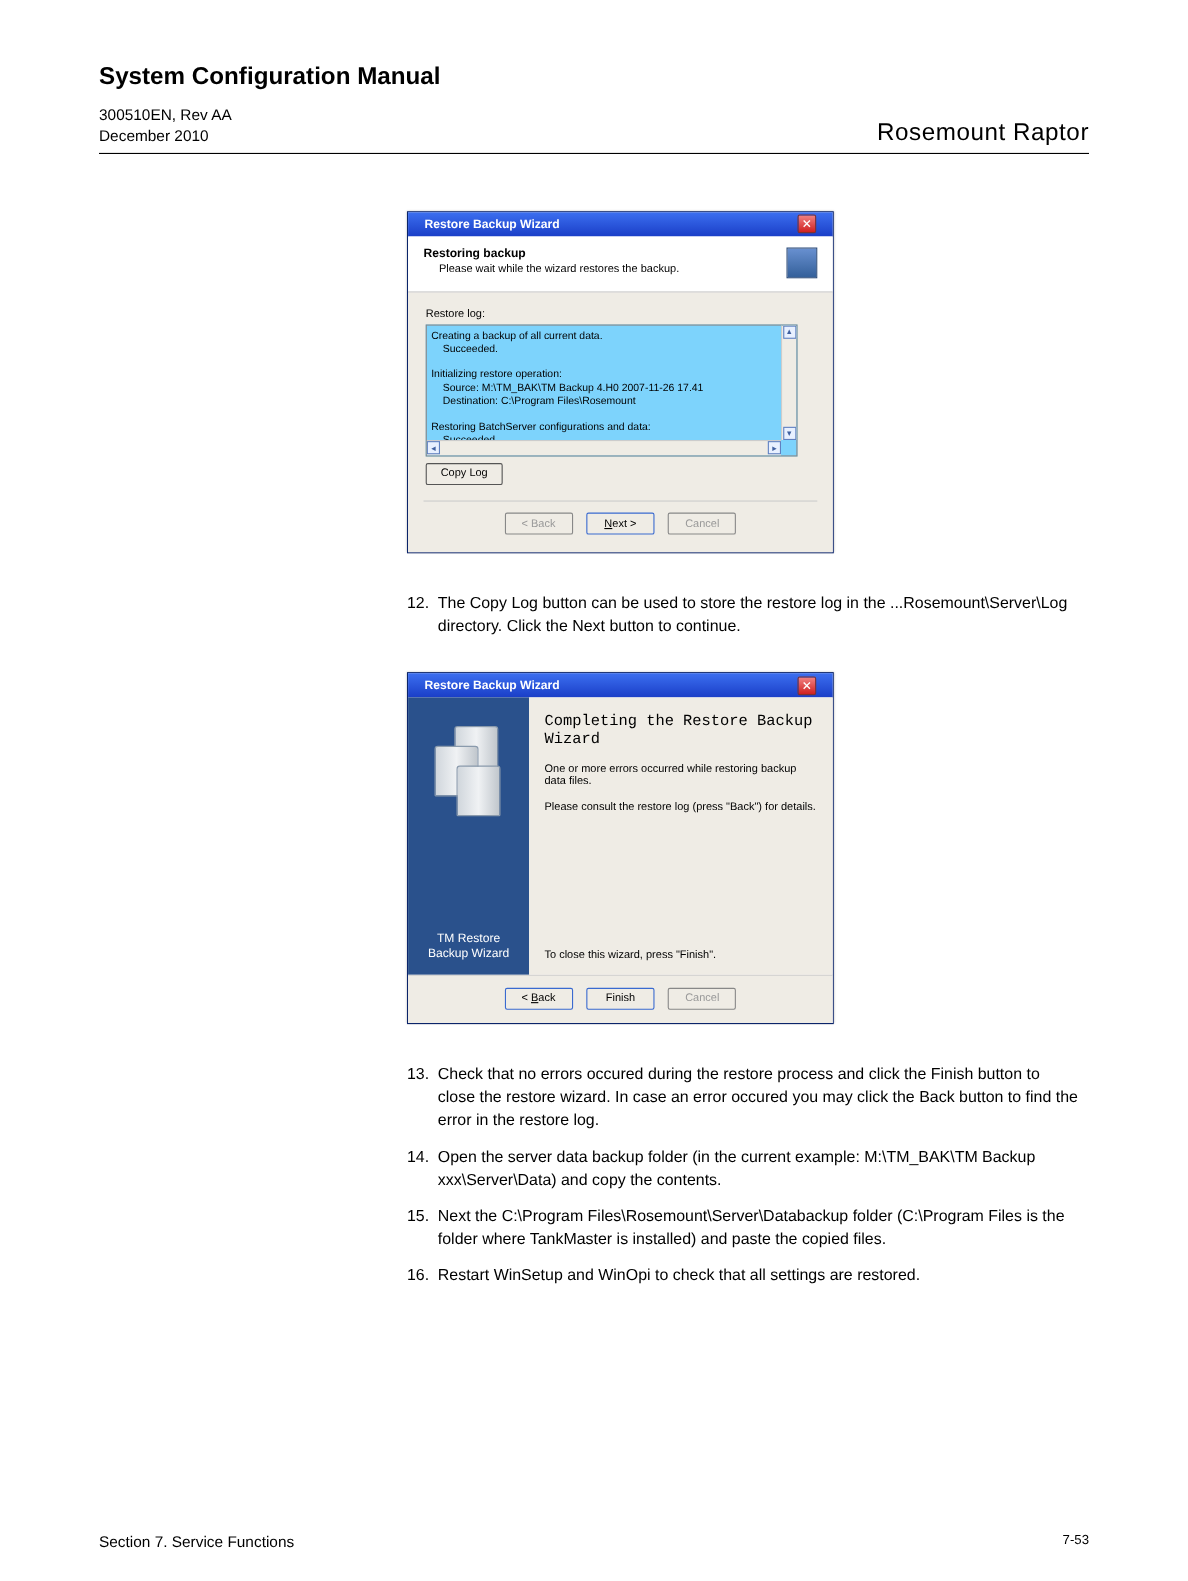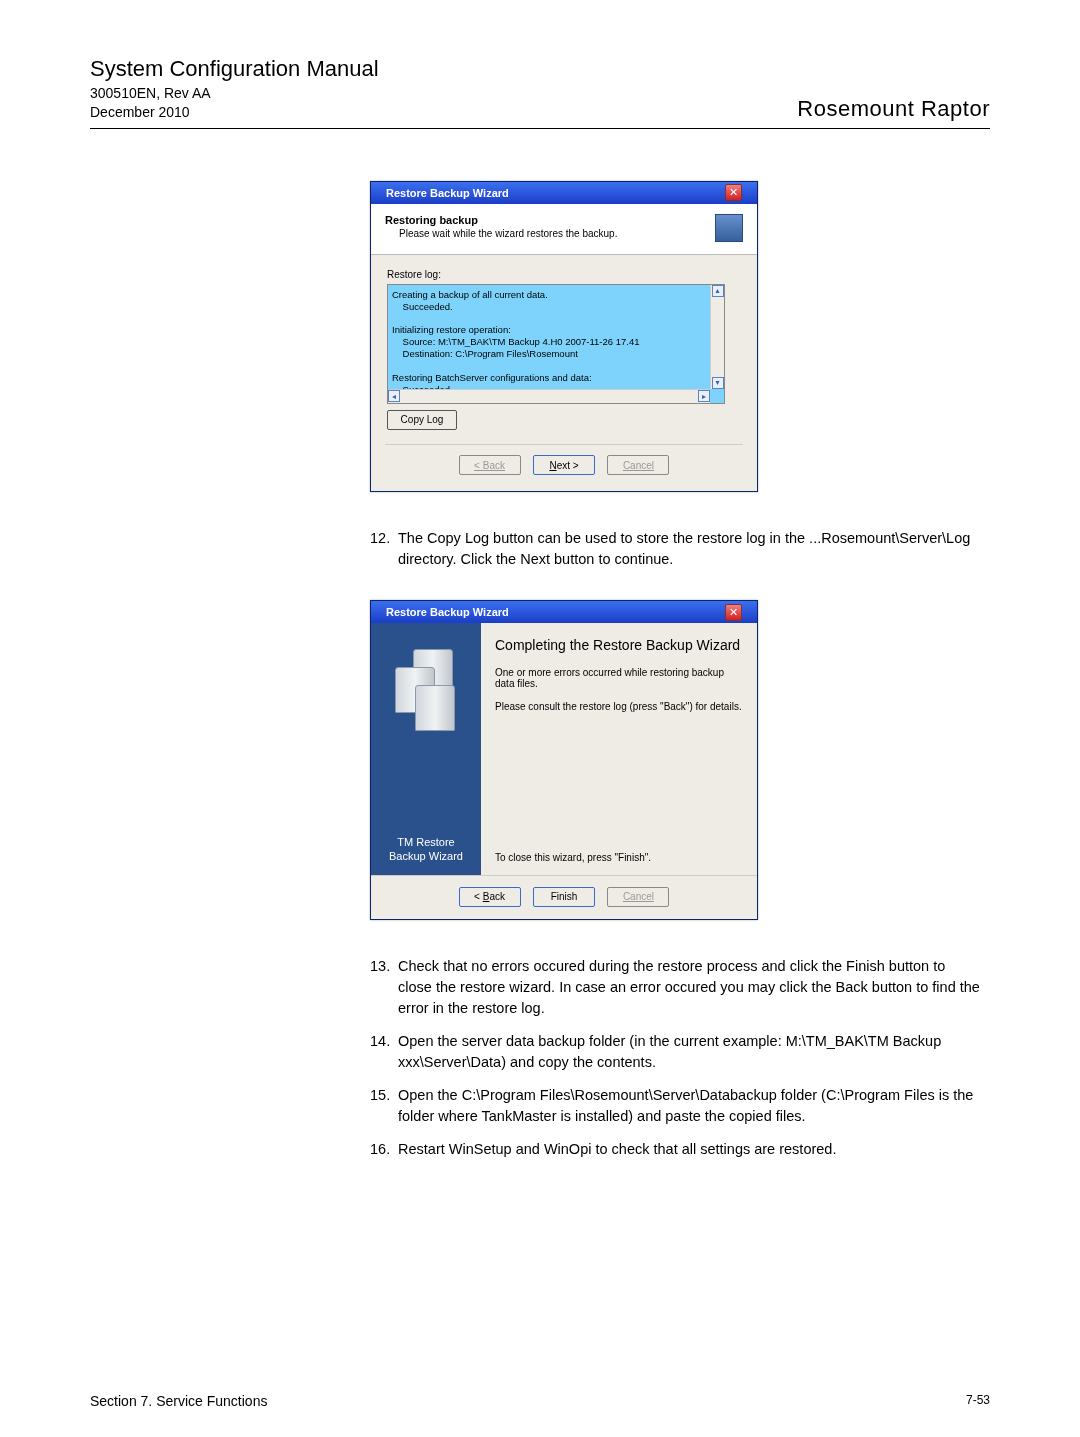--- a/index.html
+++ b/index.html
@@ -1,19 +1,19 @@
 <!DOCTYPE html>
 <html><head>
 <meta charset="utf-8">
 <style>
   * { box-sizing: border-box; margin: 0; padding: 0; }
   body { font-family: Arial, Helvetica, sans-serif; background:#fff; width:1080px; height:1437px; position:relative; color:#000; }
   .page { padding: 56px 90px 0 90px; }
   .header-row { display:flex; justify-content:space-between; align-items:flex-end; border-bottom:1px solid #000; padding-bottom:6px; margin-bottom:52px; }
-  .hdr-left h1 { font-size:22px; font-weight:normal; margin-bottom:2px;text-align:center; }
+  .hdr-left h1 { font-size:22px; font-weight:bold; margin-bottom:13px;text-align:center; }
   .hdr-left .sub { font-size:14px; line-height:1.35; }
   .hdr-right { font-size:22px; font-weight:normal; letter-spacing:0.5px; }
   .content-col { margin-left:280px; width:610px; }
 
   
   .dlg1 { width:388px; border:1px solid #0a246a; box-shadow:0 0 2px rgba(0,0,0,.3); margin-bottom:36px; }
   .titlebar { background:linear-gradient(#3c6ff0,#1a3ec7); height:22px; display:flex; align-items:center; justify-content:space-between; padding:0 15px; }
   .titlebar .title-text { color:#fff; font-size:11px; font-weight:bold; }
   .close-btn { width:17px; height:17px; background:linear-gradient(#f08080,#d02020); border:1px solid #803030; border-radius:2px; color:#fff; font-size:11px; display:flex; align-items:center; justify-content:center; cursor:pointer; }
   .dlg1 .headpanel { background:#fff; border-bottom:1px solid #bbb; padding:10px 14px 12px 14px; display:flex; justify-content:space-between; }
@@ -24,41 +24,41 @@
   .loglabel { font-size:10px; margin-bottom:4px; }
   .logbox { background:#7dd3fc; border:1px solid #888; width:338px; height:120px; position:relative; overflow:hidden; }
   .logbox .inner { font-size:9.5px; line-height:1.25; padding:4px 18px 4px 4px; white-space:pre; font-family:Arial, Helvetica, sans-serif; }
   .logbox .vscroll { position:absolute; right:0; top:0; bottom:14px; width:14px; background:#efece5; border-left:1px solid #ccc; display:flex; flex-direction:column; justify-content:space-between; align-items:center; }
   .arrowbtn { width:12px; height:12px; background:#e8f0ff; border:1px solid #6080c0; font-size:8px; color:#4060a0; display:flex; align-items:center; justify-content:center; }
   .logbox .hscroll { position:absolute; left:0; right:14px; bottom:0; height:14px; background:#efece5; border-top:1px solid #ccc; display:flex; justify-content:space-between; align-items:center; }
   .copylog { margin-top:6px; width:70px; height:20px; font-size:10px; background:#efece5; border:1px solid #555; border-radius:2px; }
   .sep { border-top:1px solid #ccc; margin:14px -2px 10px -2px; }
   .dlg1 .buttons, .dlg2 .buttons { text-align:center; }
   .btn { font-size:10px; height:20px; padding:0 12px; background:#efece5; border:1px solid #888; border-radius:2px; margin:0 4px; min-width:62px; }
-  .btn[disabled] { color:#999;text-decoration:underline; }
+  .btn[disabled] { color:#999; }
   .btn.default { border:1.5px solid #3a6ad0; }
 
   .step { font-size:14.5px; line-height:1.45; margin-bottom:30px; display:flex; }
   .step .num { width:28px; flex:0 0 28px; }
   .step .txt { flex:1; }
   .steps-list { margin-top:4px; }
   .steps-list .step { margin-bottom:12px; }
 
   
   .dlg2 { width:388px; border:1px solid #0a246a; box-shadow:0 0 2px rgba(0,0,0,.3); margin-bottom:36px; }
   .dlg2 .body2 { display:flex; min-height:252px; }
   .leftpanel { width:110px; background:#2a518c; color:#fff; display:flex; flex-direction:column; justify-content:space-between; align-items:center; padding:20px 6px 12px 6px; }
   .tanks { position:relative; width:70px; height:90px; }
   .tank { position:absolute; border-radius:3px 3px 1px 1px; background:linear-gradient(90deg,#d0d6dc 0%,#f0f2f4 50%,#c0c6cc 100%); border:1px solid #8a9aac; }
   .tank.t1 { width:40px; height:46px; top:6px; left:22px; }
   .tank.t2 { width:40px; height:46px; top:24px; left:4px; }
   .tank.t3 { width:40px; height:46px; top:42px; left:24px; }
   .leftpanel .caption { font-size:11px; text-align:center; line-height:1.25;margin-top:14px; }
   .rightpanel { flex:1; background:#efece5; display:flex; flex-direction:column; padding:14px 14px 10px 14px; }
-  .rp-title { font-family:Liberation Sans, sans-serif; font-size:14px; margin-bottom:14px; }
+  .rp-title { font-family:Liberation Mono, monospace; font-size:14px; margin-bottom:14px; }
   .rp-line { font-size:10px; margin-bottom:12px; }
   .rp-close { font-size:10px; margin-top:auto; margin-bottom:2px; }
   .dlg2 .footer2 { background:#efece5; border-top:1px solid #ccc; padding:10px 0 12px 0; text-align:center; }
 
   .footer { position:absolute; bottom:28px; left:90px; right:90px; display:flex; justify-content:space-between; font-size:14px; }
   .footer .pnum { font-size:12px; }
 </style>
 </head>
 <body>
 
@@ -156,21 +156,21 @@
       <div class="step">
         <div class="num">13.</div>
         <div class="txt">Check that no errors occured during the restore process and click the Finish button to close the restore wizard. In case an error occured you may click the Back button to find the error in the restore log.</div>
       </div>
       <div class="step">
         <div class="num">14.</div>
         <div class="txt">Open the server data backup folder (in the current example: M:\TM_BAK\TM Backup xxx\Server\Data) and copy the contents.</div>
       </div>
       <div class="step">
         <div class="num">15.</div>
-        <div class="txt">Open the C:\Program Files\Rosemount\Server\Databackup folder (C:\Program Files is the folder where TankMaster is installed) and paste the copied files.</div>
+        <div class="txt">Next the C:\Program Files\Rosemount\Server\Databackup folder (C:\Program Files is the folder where TankMaster is installed) and paste the copied files.</div>
       </div>
       <div class="step">
         <div class="num">16.</div>
         <div class="txt">Restart WinSetup and WinOpi to check that all settings are restored.</div>
       </div>
     </div>
 
   </div>
 </div>
 

